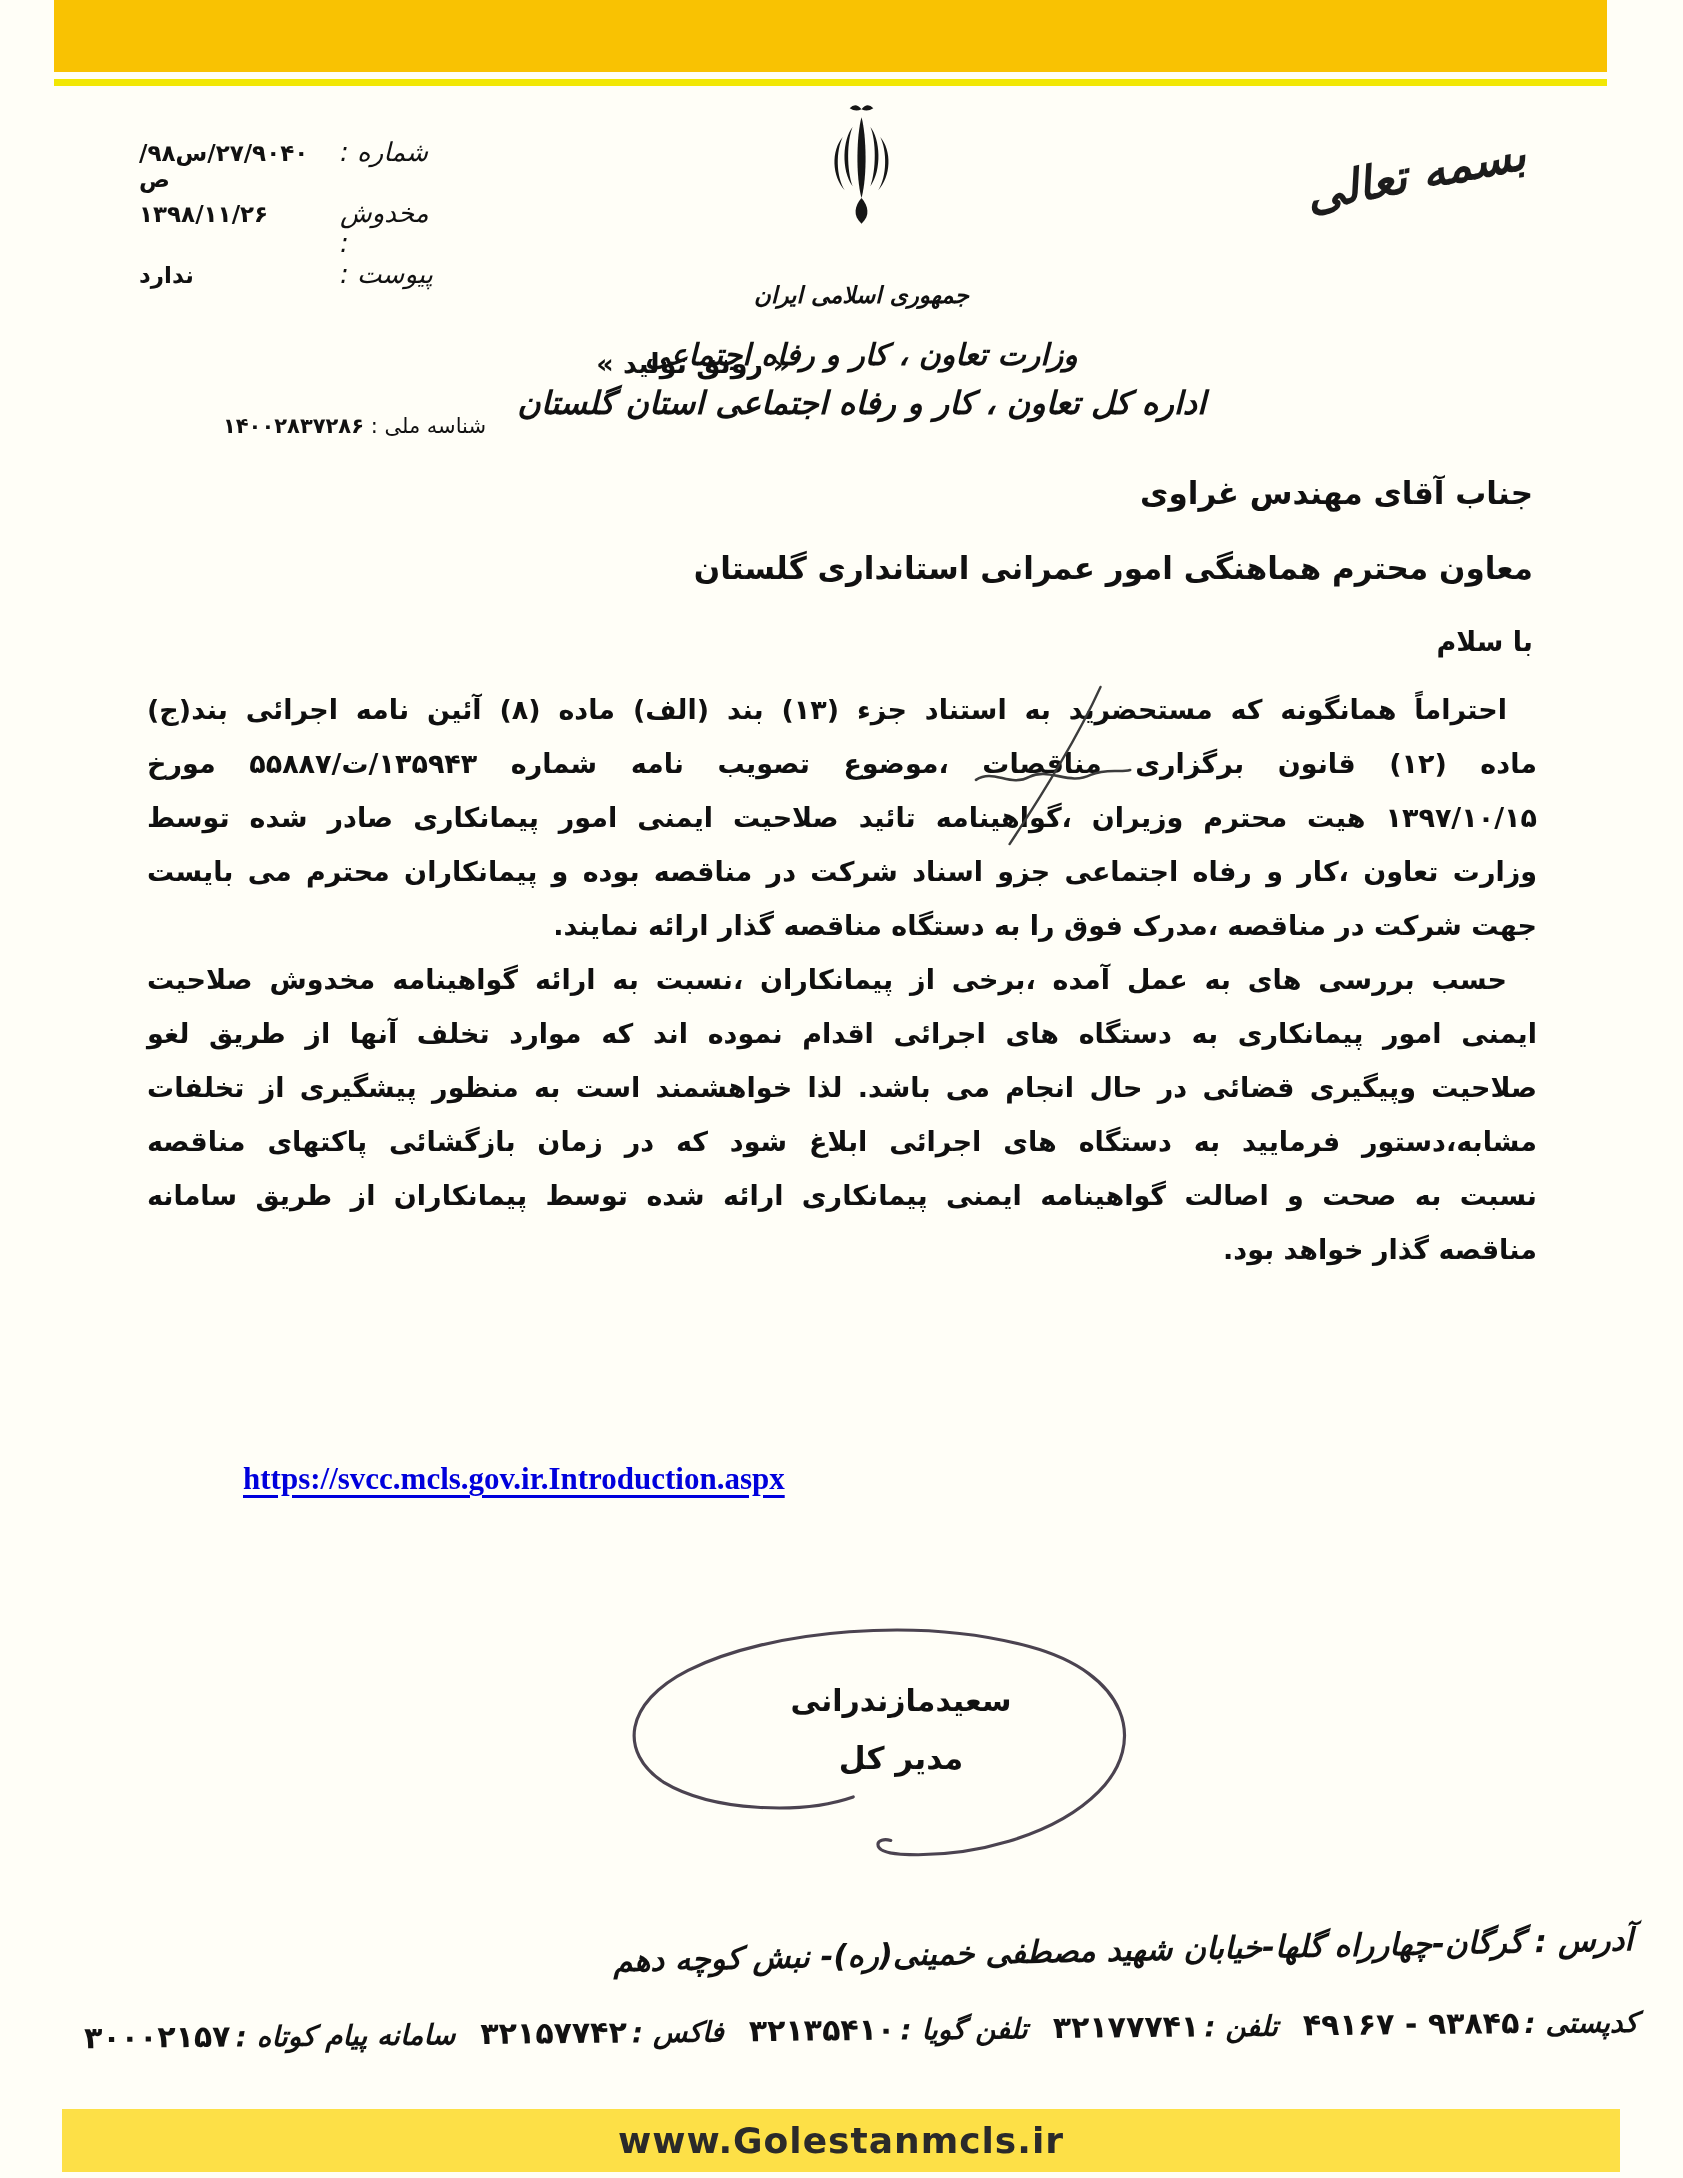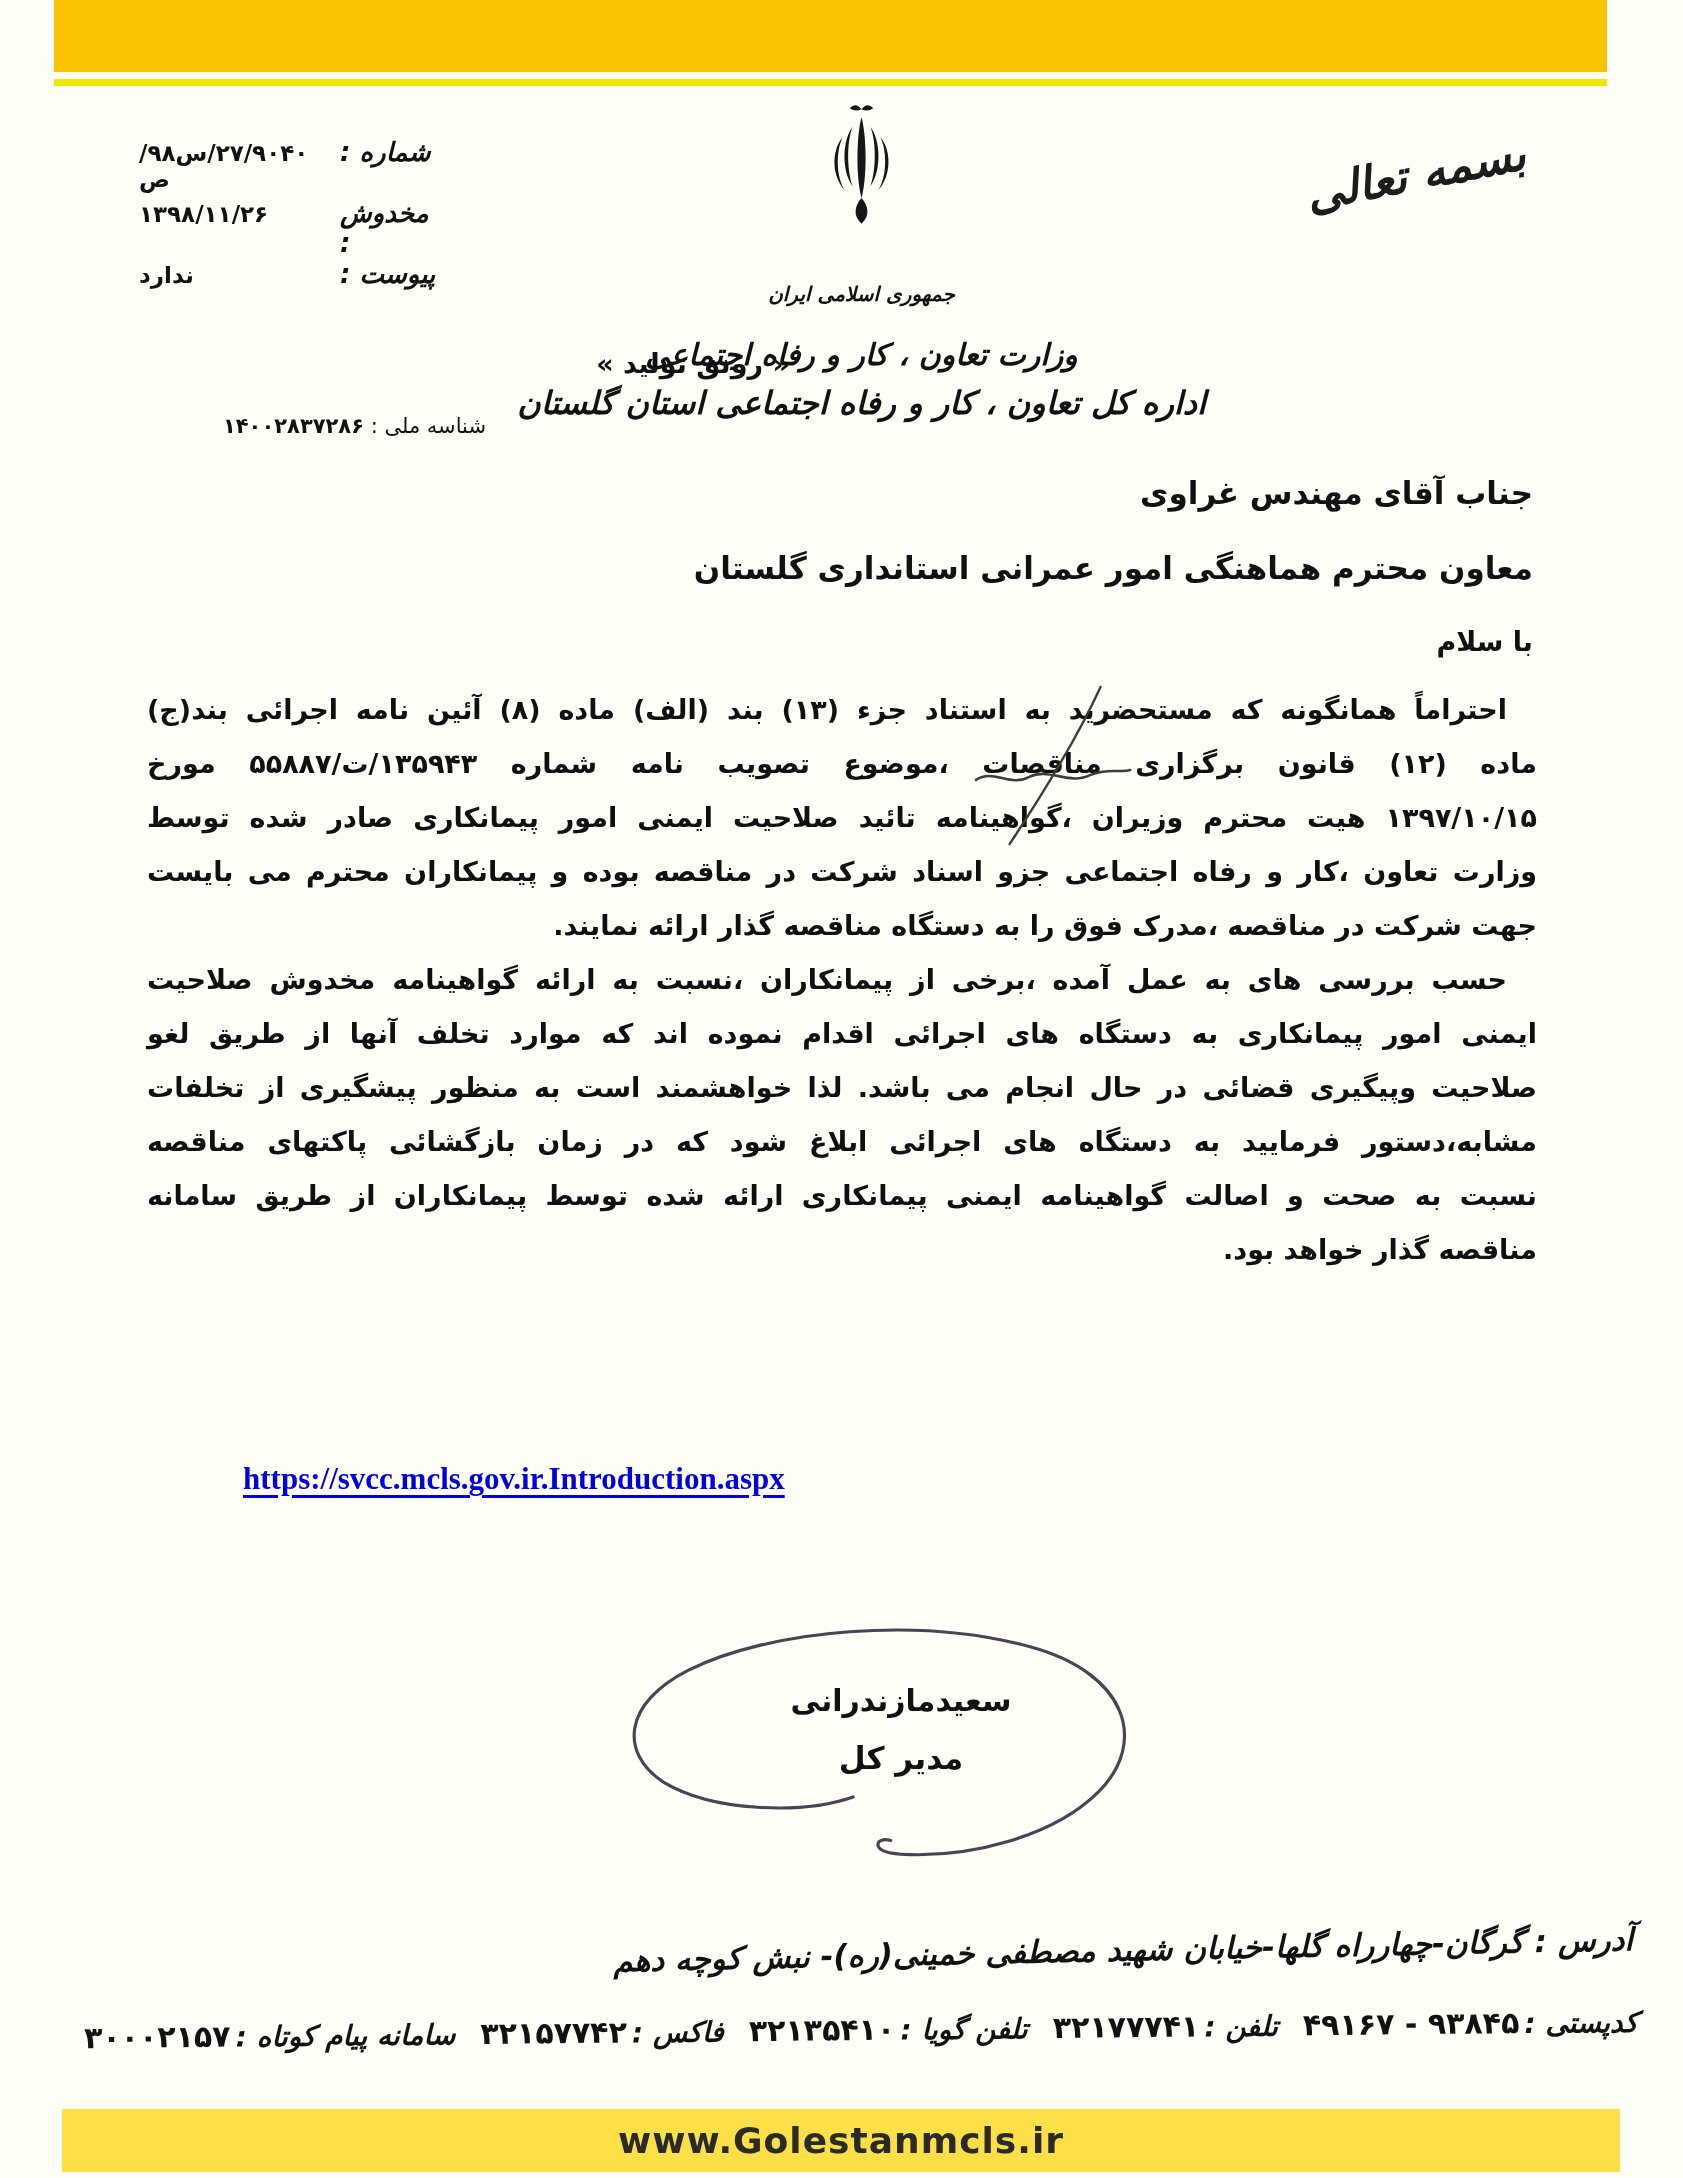--- a/index.html
+++ b/index.html
@@ -14,26 +14,26 @@
   .bar-bottom{left:62px;top:2109px;width:1558px;height:63px;background:#fde047;
               display:flex;align-items:center;justify-content:center;}
   .bar-bottom .site{font-weight:bold;font-size:36px;color:#2a2a2a;letter-spacing:1px;}
 
   
   .besmeh{left:1257px;top:104px;width:317px;height:139px;display:flex;align-items:center;justify-content:center;
           transform:rotate(-11deg);font-size:46px;font-weight:bold;font-style:italic;color:#1c1c1c;}
 
   
   .emblem{left:827px;top:99px;width:69px;height:139px;}
-  .h-country{left:515px;top:282px;width:693px;text-align:center;font-size:20px;font-style:italic;font-weight:600;}
+  .h-country{left:515px;top:282px;width:693px;text-align:center;font-size:23px;font-style:italic;font-weight:600;}
   .h-ministry{left:515px;top:337px;width:693px;text-align:center;font-size:30px;font-style:italic;font-weight:bold;}
   .h-dept{left:416px;top:384px;width:891px;text-align:center;font-size:32px;font-style:italic;font-weight:bold;}
 
   
-  .meta-label{width:99px;text-align:left;font-size:26px;font-style:italic;font-weight:bold;}
+  .meta-label{width:99px;text-align:left;font-size:26px;font-style:italic;font-weight:normal;}
   .meta-value{width:193px;text-align:left;font-size:23px;font-weight:bold;}
   .meta-row{display:flex;flex-direction:row-reverse;gap:14px;align-items:baseline;}
   .mr1{left:139px;top:137px;width:297px;}
   .mr2{left:139px;top:198px;width:297px;}
   .mr3{left:139px;top:259px;width:297px;}
 
   .slogan{left:574px;top:348px;width:238px;text-align:center;font-size:27px;font-weight:bold;}
   .natid{left:149px;top:414px;width:337px;font-size:21px;}
   .natid .digits{font-weight:600;letter-spacing:5px;}
 

